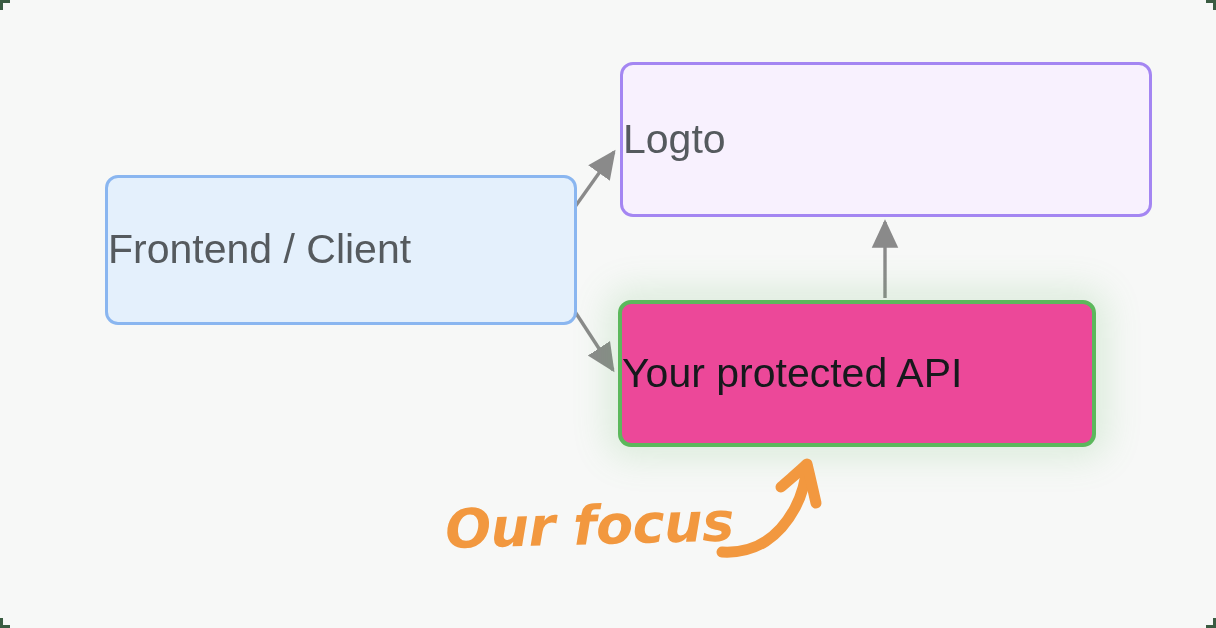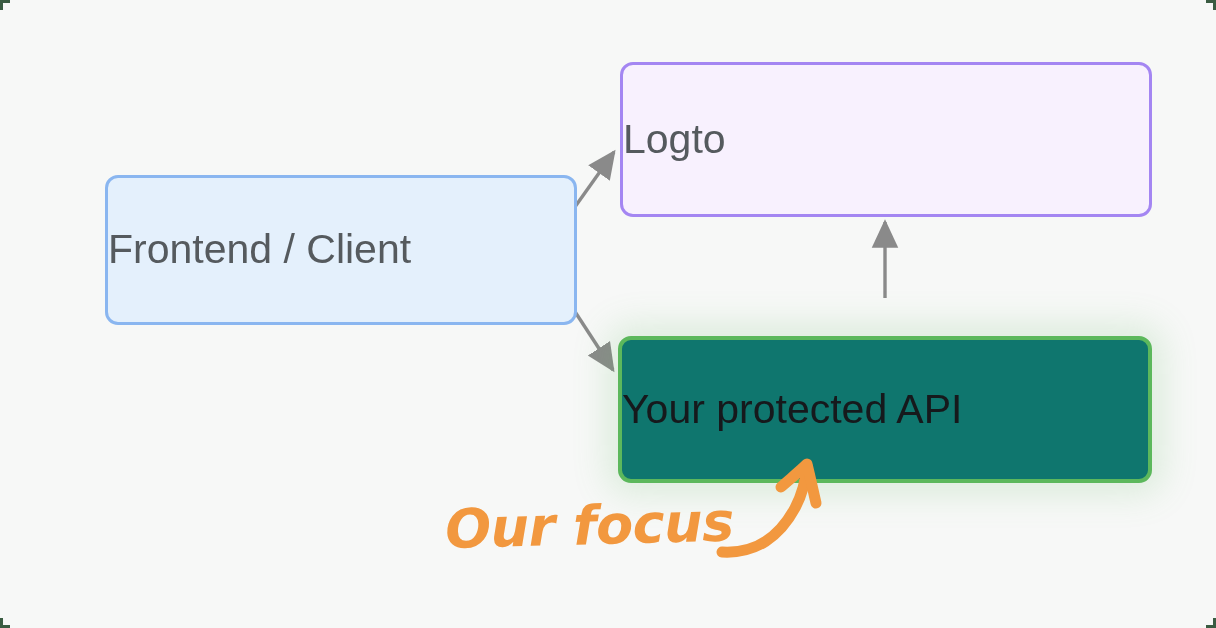--- a/index.html
+++ b/index.html
@@ -60,28 +60,27 @@
     height: 155px;
     background: #f8f1fe;
     border: 3px solid #a486f2;
     color: #555a5e;
     font-size: 41px;
   }
 
   #node-api {
     left: 618px;
     top: 300px;
-    width: 534px;
+    width: 478px;
     height: 147px;
-    background: #0f766e;
+    background: #ec4899;
     border: 4px solid #5cb85c;
     color: #16191c;
     font-size: 41px;
     box-shadow: 0 0 34px 12px rgba(92, 184, 92, 0.17);
-    margin-top: 36px;
   }
 
   #edges {
     position: absolute;
     left: 0;
     top: 0;
     width: 1216px;
     height: 628px;
     pointer-events: none;
   }

